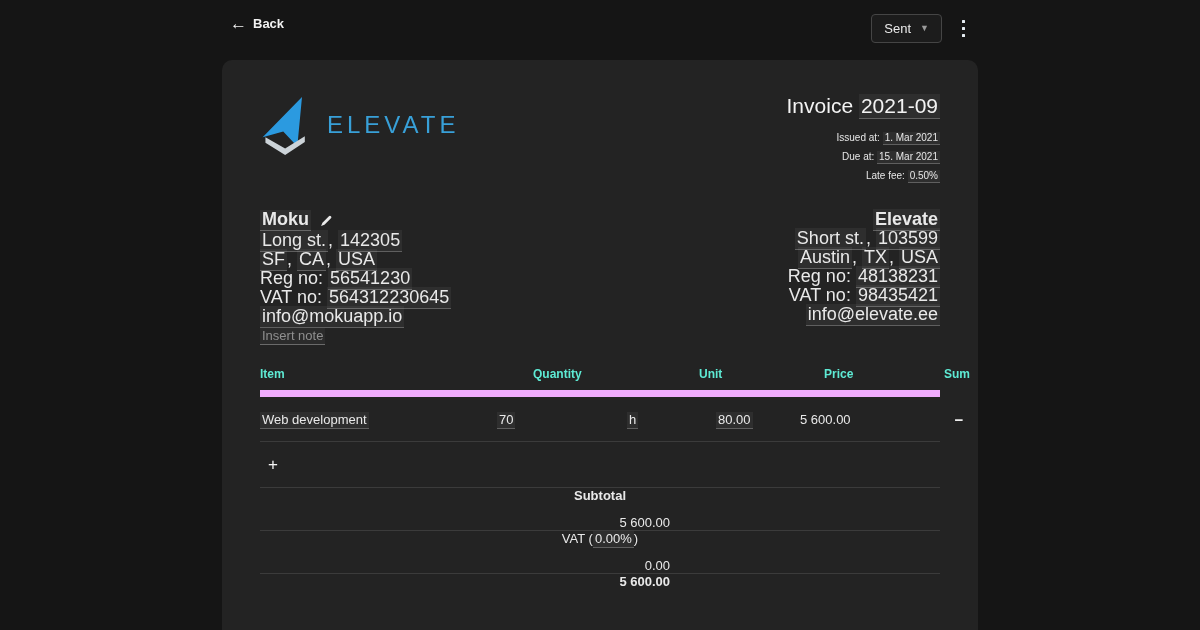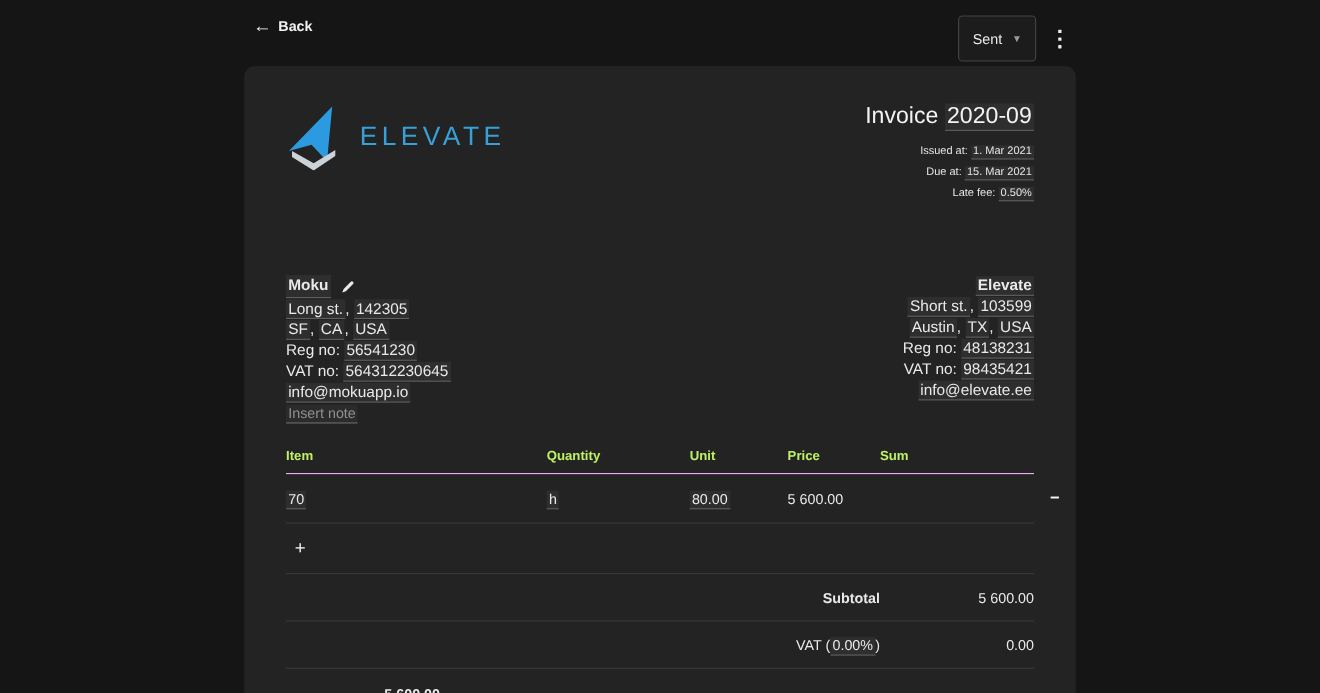--- a/index.html
+++ b/index.html
@@ -19,21 +19,21 @@
   }
   .back-arrow { font-size:17px; line-height:1; }
   .back-label { font-size:13px; font-weight:700; }
 
   .top-right {
     position:absolute; top:14px; right:232px;
     display:flex; align-items:center; gap:17px;
   }
   .status-select {
     display:flex; align-items:center; gap:9px;
-    height:42px; padding:0 12px;
+    height:29px; padding:0 12px;
     background:#1c1c1c;
     border:1px solid #454545; border-radius:4px;
     font-size:13px; color:#eaeaea; cursor:pointer;
   }
   .caret { font-size:9px; color:#9a9a9a; line-height:1; }
   .kebab {
     display:flex; flex-direction:column; gap:4px;
     padding:4px 3px; cursor:pointer;
   }
   .kebab i { width:3px; height:3px; background:#e6edf3; border-radius:0.5px; display:block; }
@@ -61,22 +61,22 @@
   .ed {
     border-bottom:1px solid #5f5f5f;
     background:rgba(255,255,255,0.05);
     padding:0 2px 1px;
     white-space:nowrap;
   }
 
   
   .addresses {
     display:flex; justify-content:space-between;
-    margin-top:65px;
-    font-size:14px; line-height:19px;
+    margin-top:25px;
+    font-size:18px; line-height:19px;
   }
   .addr-right { text-align:right; }
   .addr-name { font-weight:700; }
   .name-line { display:flex; align-items:center; gap:9px; }
   .edit-icon { width:13px; height:13px; cursor:pointer; }
 
   
   .note {
     margin-top:0; font-size:13px; line-height:19px;
     color:#8f8f8f; display:inline-block; cursor:text;
@@ -84,23 +84,24 @@
   .note .ed { border-bottom-color:#6a6a6a; background:rgba(255,255,255,0.04); }
 
   
   .items { margin-top:16px; }
   .t-head, .t-row {
     display:grid;
     grid-template-columns:237px 130px 89px 84px 140px;
     align-items:center;
   }
   .t-head {
-    font-size:12px; font-weight:700; color:#bef264;
+    font-size:12px; font-weight:700; color:#5eead4;
     padding:6px 0 9px;
-    border-bottom:1px solid #f0abfc;
+    border-bottom:7px solid #f0abfc;
+    gap:36px;
   }
   .t-row {
     height:45px; font-size:13px;
     border-bottom:1px solid #3b3b3b;
     position:relative;
   }
   .col-sum { text-align:left; }
   .remove-btn {
     position:absolute; right:-30px; top:50%;
     transform:translateY(-50%);
@@ -115,20 +116,21 @@
   .add-btn {
     color:#f5f5f5; font-size:17px; line-height:1;
     padding:2px 8px; cursor:pointer;
   }
 
   
   .sum-row {
     height:43px; display:flex; align-items:center;
     font-size:13px;
     border-bottom:1px solid #3b3b3b;
+    flex-direction:column;
   }
   .sum-row:last-child { border-bottom:none; height:44px; }
   .sum-label { flex:1; text-align:right; white-space:nowrap; }
   .sum-value { width:140px; text-align:right; white-space:nowrap; }
   .bold { font-weight:700; }
 </style>
 </head>
 <body>
 
 <div class="back-btn">
@@ -155,21 +157,21 @@
       <svg width="54" height="60" viewBox="0 0 56 64">
         <polygon points="44,2 2,45 24,39 39,55" fill="#2b9ae0"></polygon>
         <polygon points="5,45 26,57 47,44 47,50 26,64 5,51" fill="#ccd3d8"></polygon>
       </svg>
       <span class="brand-name">ELEVATE</span>
     </div>
 
     <div class="invoice-head">
       <div class="invoice-title">
         <span>Invoice</span>
-        <span class="ed">2020-09</span>
+        <span class="ed">2021-09</span>
       </div>
       <div class="meta-line">
         <span>Issued at:</span>
         <span class="ed">1. Mar 2021</span>
       </div>
       <div class="meta-line">
         <span>Due at:</span>
         <span class="ed">15. Mar 2021</span>
       </div>
       <div class="meta-line">
@@ -246,20 +248,21 @@
   <div class="items">
     <div class="t-head">
       <div>Item</div>
       <div>Quantity</div>
       <div>Unit</div>
       <div>Price</div>
       <div class="col-sum">Sum</div>
     </div>
 
     <div class="t-row">
+      <div><span class="ed">Web development</span></div>
       <div><span class="ed">70</span></div>
       <div><span class="ed">h</span></div>
       <div><span class="ed">80.00</span></div>
       <div class="col-sum">5 600.00</div>
       <span class="remove-btn">−</span>
     </div>
 
     <div class="add-row">
       <span class="add-btn">+</span>
     </div>

